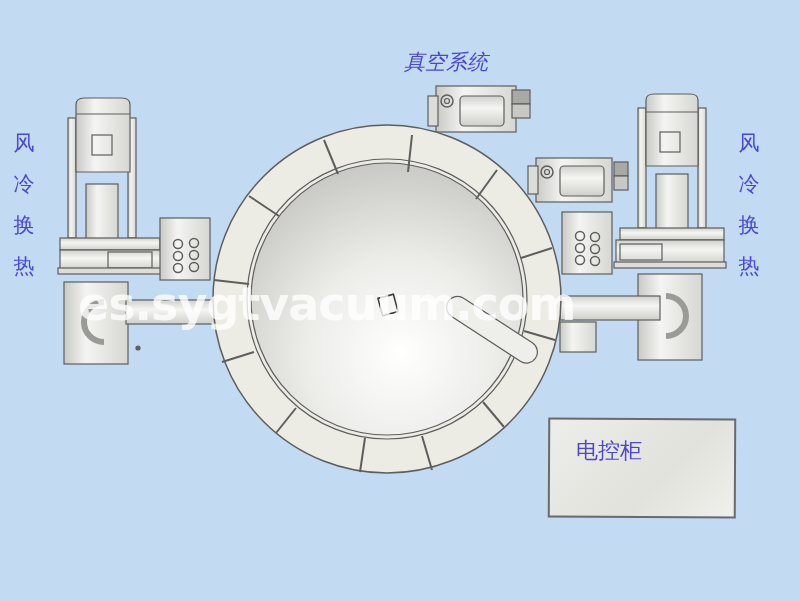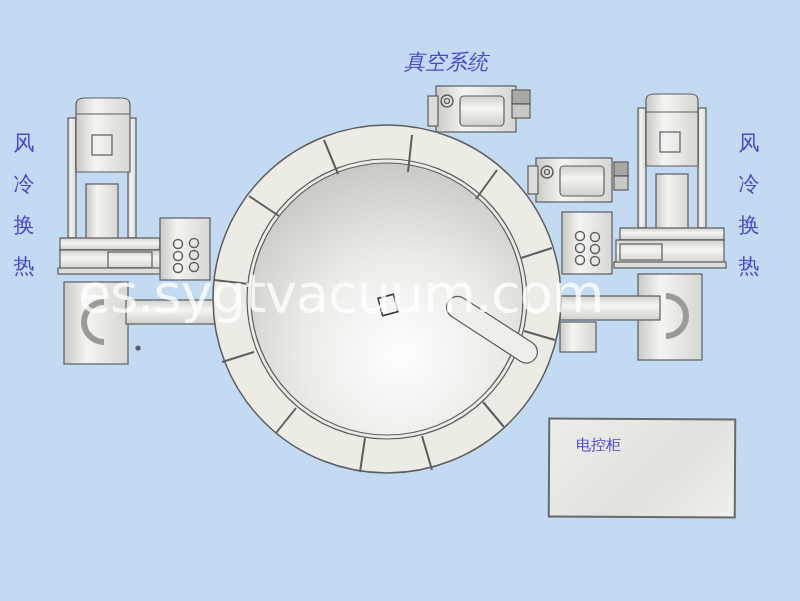--- a/index.html
+++ b/index.html
@@ -2,22 +2,22 @@
 <html><head>
 <meta charset="utf-8">
 <style>
   html, body { margin:0; padding:0; }
   body { width:800px; height:601px; background:#c3daf3; position:relative; overflow:hidden; font-family:"DejaVu Sans", sans-serif; }
   .label { position:absolute; color:#4a48d0; font-size:21px; line-height:1;font-style:italic; }
   .vlabel { position:absolute; color:#4a48d0; font-size:21px; display:flex; flex-direction:column; gap:19px; width:24px; text-align:center; }
   .vlabel span { display:block; line-height:22px; }
   svg { position:absolute; left:0; top:0; }
   .cabinet { position:absolute; left:548px; top:418px; width:188px; height:100px; background:linear-gradient(135deg,#ededea 0%,#e2e2dc 60%,#f0f0ec 100%); border:2px solid #6a6a6a; transform:rotate(0.3deg); box-sizing:border-box; }
-  .cabinet-label { position:absolute; left:26px; top:16px; color:#4a48d0; font-size:15px; }
-  .watermark { position:absolute; left:78px; top:262px; font-family:"DejaVu Sans", sans-serif; font-size:54px; color:rgba(255,255,255,0.78); letter-spacing:-1px; white-space:nowrap; font-weight:400; }
+  .cabinet-label { position:absolute; left:26px; top:16px; color:#4a48d0; font-size:22px; }
+  .watermark { position:absolute; left:78px; top:277px; font-family:"DejaVu Sans", sans-serif; font-size:46px; color:rgba(255,255,255,0.78); letter-spacing:-1px; white-space:nowrap; font-weight:700; }
 </style>
 </head>
 <body>
 
 <svg width="800" height="601" viewBox="0 0 800 601">
   <defs>
     <linearGradient id="metal" x1="0" x2="1" y1="0" y2="0">
       <stop offset="0" stop-color="#c9c9c6"></stop>
       <stop offset="0.35" stop-color="#f4f4f2"></stop>
       <stop offset="1" stop-color="#d6d6d2"></stop>

